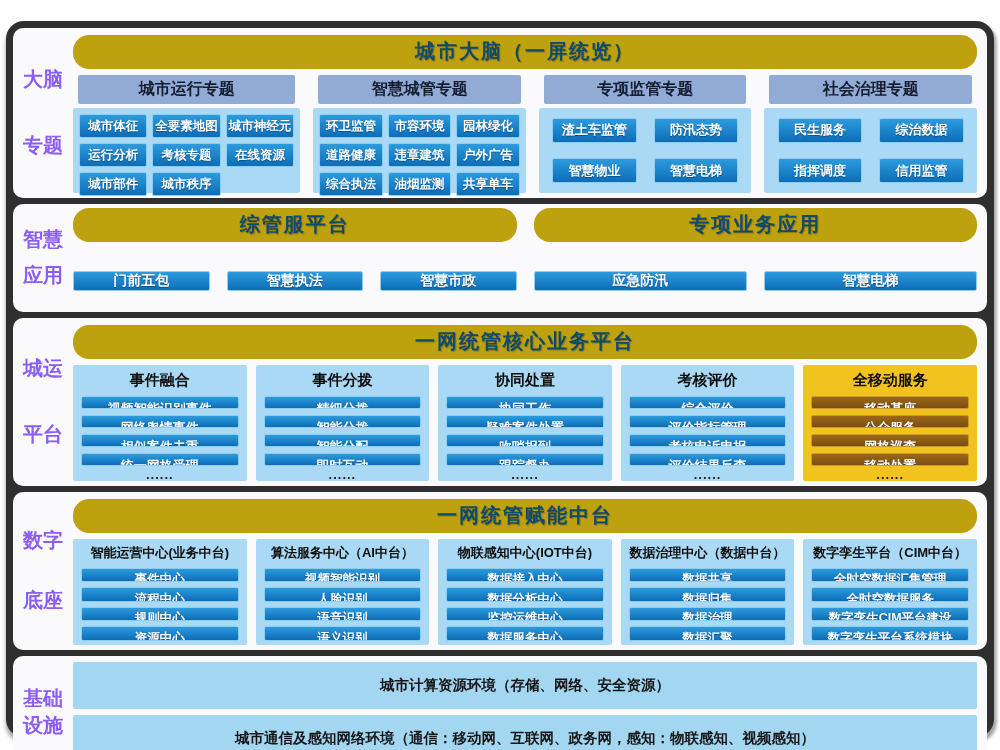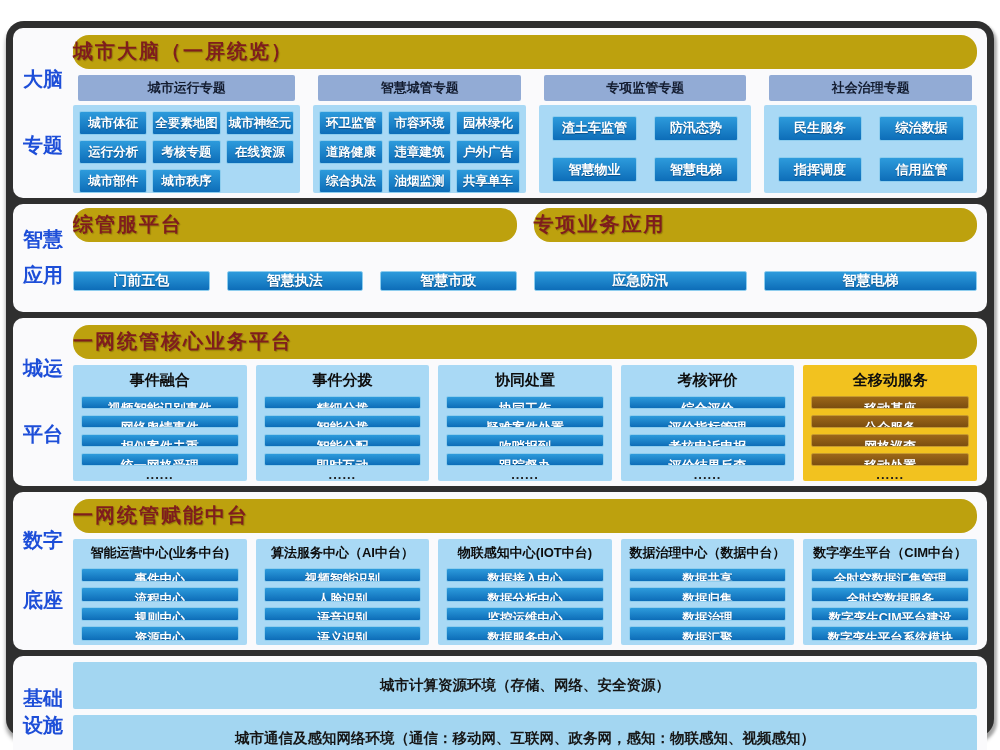--- a/index.html
+++ b/index.html
@@ -21,38 +21,38 @@
     padding:4px 8px 5px 2px;
   }
   .card1{height:170px}
   .card2{height:108px}
   .card3{height:168px}
   .card4{height:158px}
   .card5{flex:1}
   .side{
     width:56px;flex:0 0 56px;display:flex;flex-direction:column;
     align-items:center;justify-content:space-around;
-    color:#1d4ed8;font-weight:bold;font-size:20px;
+    color:#8b5cf6;font-weight:bold;font-size:20px;
     padding:14px 0;box-sizing:border-box;
   }
   .side.tight{justify-content:center;padding:0;line-height:1.35;}
   .content{flex:1;display:flex;flex-direction:column;min-width:0;}
   .title-bar{
-    background:#bda10e;color:#7f1d1d;font-weight:bold;font-size:20px;
-    text-align:left;border-radius:16px;padding:3px 0 4px;
+    background:#bda10e;color:#0c4a6e;font-weight:bold;font-size:20px;
+    text-align:center;border-radius:16px;padding:3px 0 4px;
     margin:3px 2px 6px 2px;letter-spacing:2px;
     text-shadow:1px 1px 1px rgba(90,70,0,.45);
     flex:0 0 auto;
   }
   
   .cols4{display:flex;gap:13px;flex:1;margin:0 2px;min-height:0;}
   .colwrap{flex:1;display:flex;flex-direction:column;min-width:0;}
   .colwrap.wide{flex:1.07;}
   .col-header{
-    background:#92abd5;color:#131c30;font-weight:bold;font-size:13px;
+    background:#92abd5;color:#131c30;font-weight:bold;font-size:16px;
     text-align:center;padding:4px 0;margin:0 5px 4px 5px;border-radius:2px;
   }
   .panel{
     background:#a9d9f5;flex:1;padding:6px 6px;border-radius:2px;
     display:flex;flex-wrap:wrap;min-height:0;box-sizing:border-box;
   }
   .panel.grid3{gap:5px;align-content:flex-start;}
   .panel.grid2{justify-content:space-evenly;align-content:space-evenly;column-gap:10px;row-gap:12px;}
   .btn{
     background:linear-gradient(#2d9bdc,#0d6db8);

